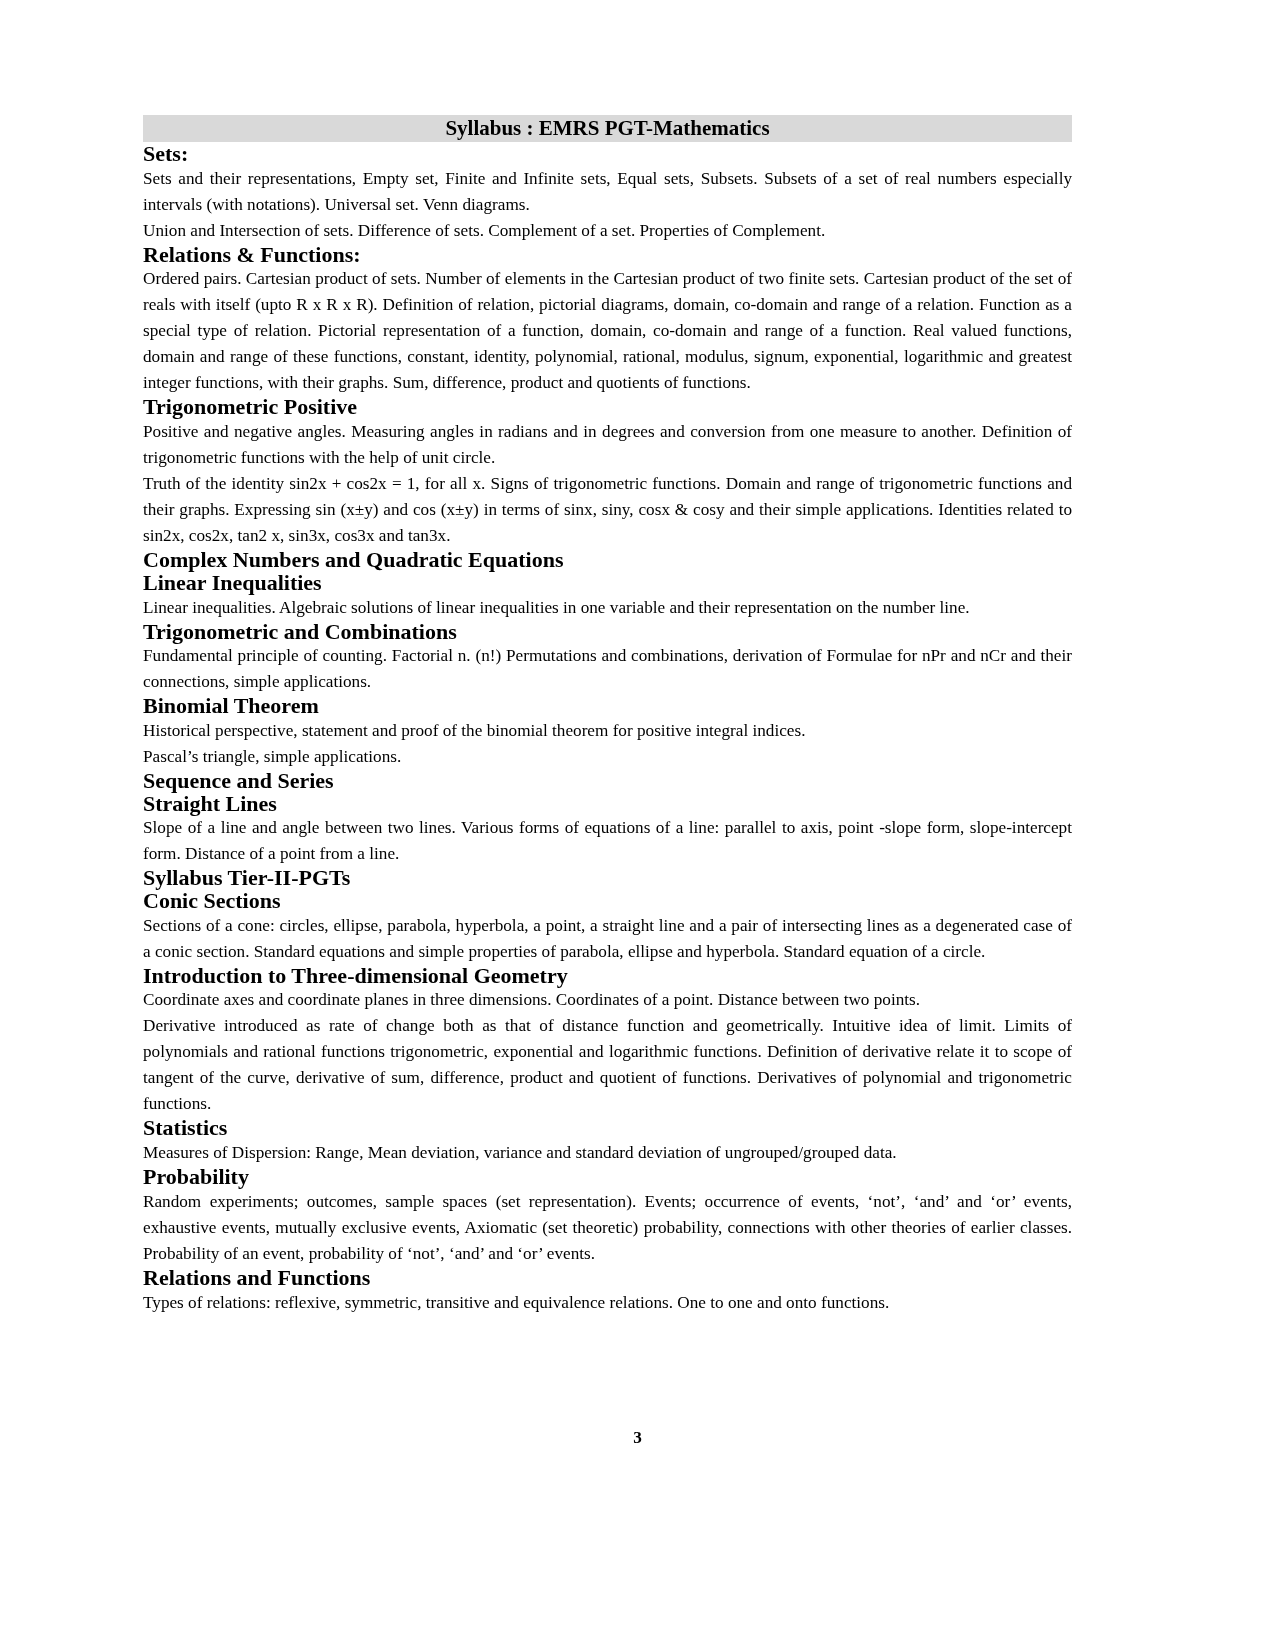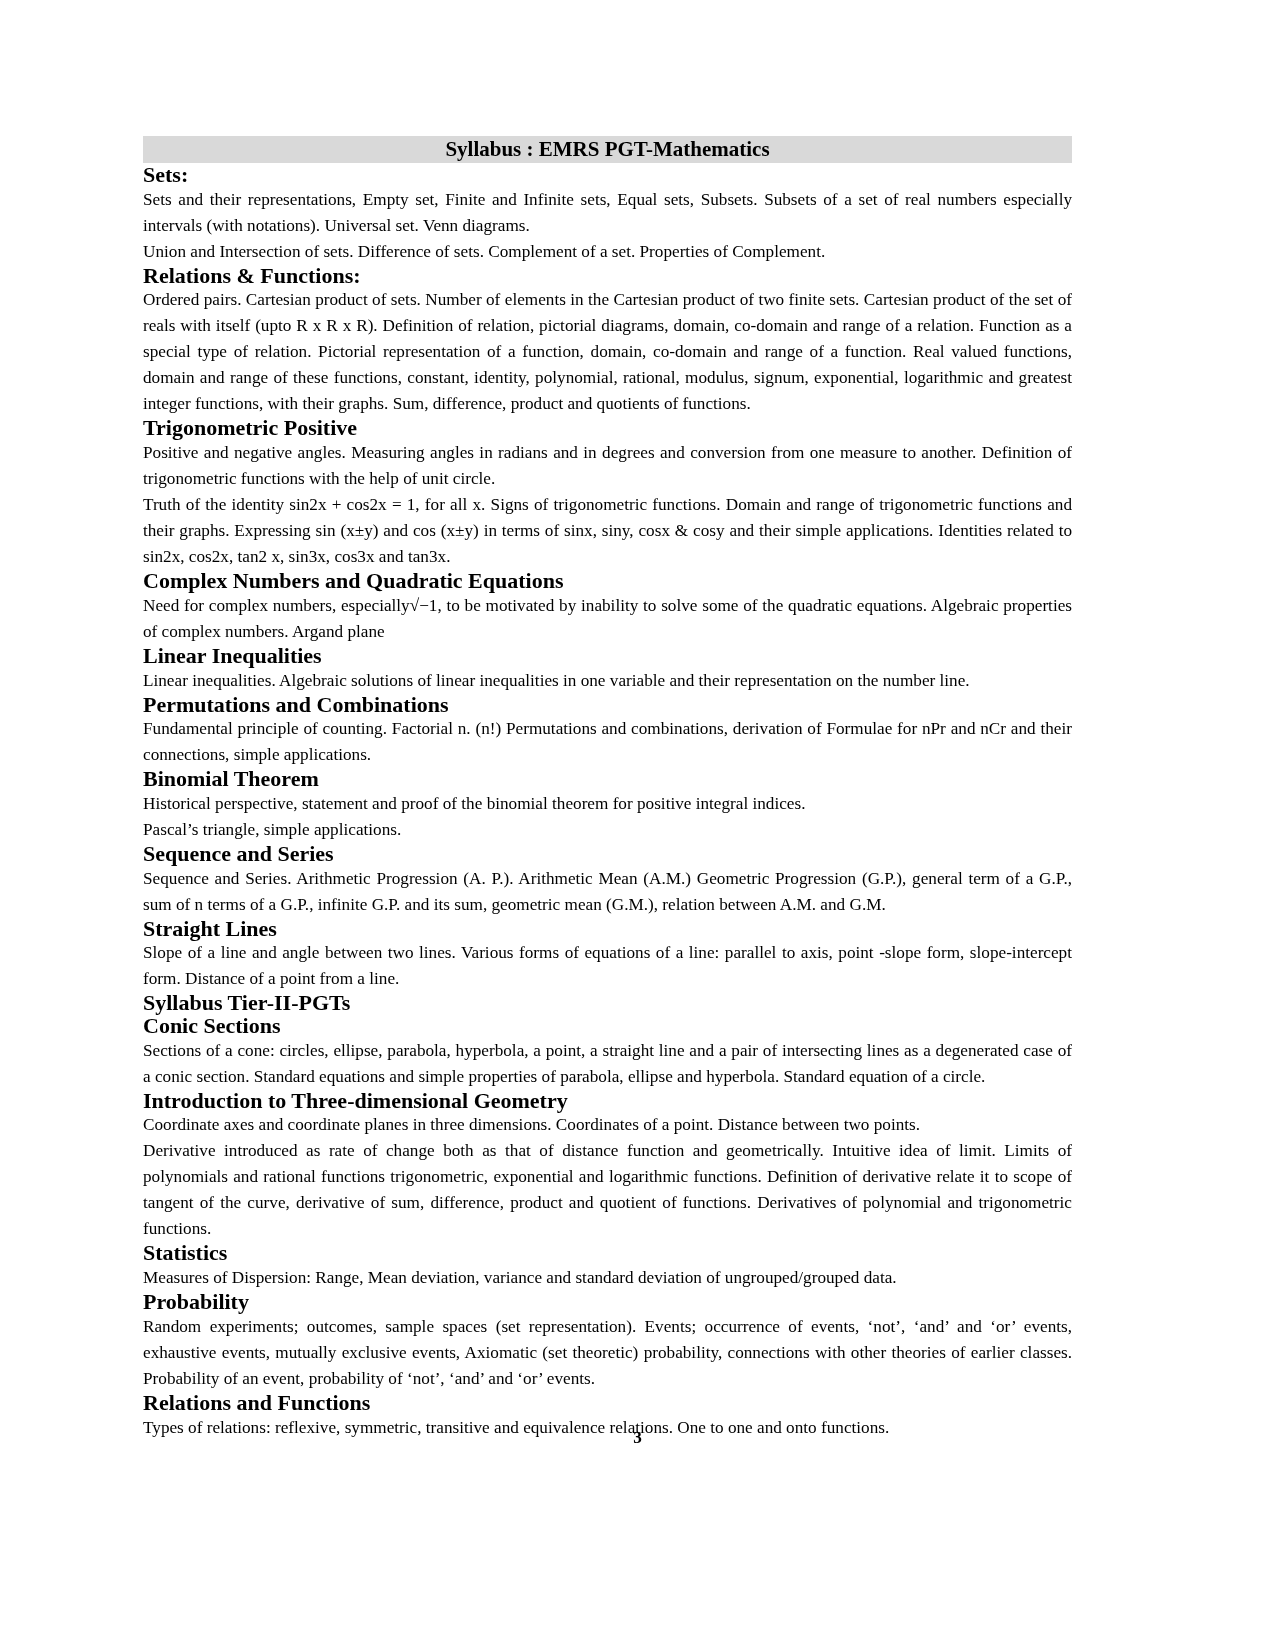--- a/index.html
+++ b/index.html
@@ -10,21 +10,21 @@
     body {
       width: 1275px;
       height: 1650px;
       position: relative;
       font-family: "Liberation Serif", "DejaVu Serif", serif;
       color: #000000;
     }
     .page {
       position: absolute;
       left: 143px;
-      top: 136px;
+      top: 115px;
       width: 929px;
     }
     .title-bar {
       background: #d9d9d9;
       height: 27px;
       text-align: center;
       font-weight: bold;
       font-size: 21px;
       line-height: 27px;
       margin-bottom: 1px;
@@ -66,38 +66,36 @@
         <div class="section-heading">Relations &amp; Functions:</div>
         <p class="para">Ordered pairs. Cartesian product of sets. Number of elements in the Cartesian product of two finite sets. Cartesian product of the set of reals with itself (upto R x R x R). Definition of relation, pictorial diagrams, domain, co-domain and range of a relation. Function as a special type of relation. Pictorial representation of a function, domain, co-domain and range of a function. Real valued functions, domain and range of these functions, constant, identity, polynomial, rational, modulus, signum, exponential, logarithmic and greatest integer functions, with their graphs. Sum, difference, product and quotients of functions.</p>
       </div>
       <div>
         <div class="section-heading">Trigonometric Positive</div>
         <p class="para">Positive and negative angles. Measuring angles in radians and in degrees and conversion from one measure to another. Definition of trigonometric functions with the help of unit circle.</p>
         <p class="para">Truth of the identity sin2x + cos2x = 1, for all x. Signs of trigonometric functions. Domain and range of trigonometric functions and their graphs. Expressing sin (x±y) and cos (x±y) in terms of sinx, siny, cosx &amp; cosy and their simple applications. Identities related to sin2x, cos2x, tan2 x, sin3x, cos3x and tan3x.</p>
       </div>
       <div>
         <div class="section-heading">Complex Numbers and Quadratic Equations</div>
-        <p class="para">Need for complex numbers, especially√−1, to be motivated by inability to solve some of the quadratic equations. Algebraic properties of complex numbers. Argand plane</p>
       </div>
       <div>
         <div class="section-heading">Linear Inequalities</div>
         <p class="para">Linear inequalities. Algebraic solutions of linear inequalities in one variable and their representation on the number line.</p>
       </div>
       <div>
-        <div class="section-heading">Permutations and Combinations</div>
+        <div class="section-heading">Trigonometric and Combinations</div>
         <p class="para">Fundamental principle of counting. Factorial n. (n!) Permutations and combinations, derivation of Formulae for nPr and nCr and their connections, simple applications.</p>
       </div>
       <div>
         <div class="section-heading">Binomial Theorem</div>
         <p class="para">Historical perspective, statement and proof of the binomial theorem for positive integral indices.</p>
         <p class="para">Pascal’s triangle, simple applications.</p>
       </div>
       <div>
         <div class="section-heading">Sequence and Series</div>
-        <p class="para">Sequence and Series. Arithmetic Progression (A. P.). Arithmetic Mean (A.M.) Geometric Progression (G.P.), general term of a G.P., sum of n terms of a G.P., infinite G.P. and its sum, geometric mean (G.M.), relation between A.M. and G.M.</p>
       </div>
       <div>
         <div class="section-heading">Straight Lines</div>
         <p class="para">Slope of a line and angle between two lines. Various forms of equations of a line: parallel to axis, point -slope form, slope-intercept form. Distance of a point from a line.</p>
       </div>
       <div>
         <div class="section-heading">Syllabus Tier-II-PGTs</div>
       </div>
       <div>
         <div class="section-heading">Conic Sections</div>

